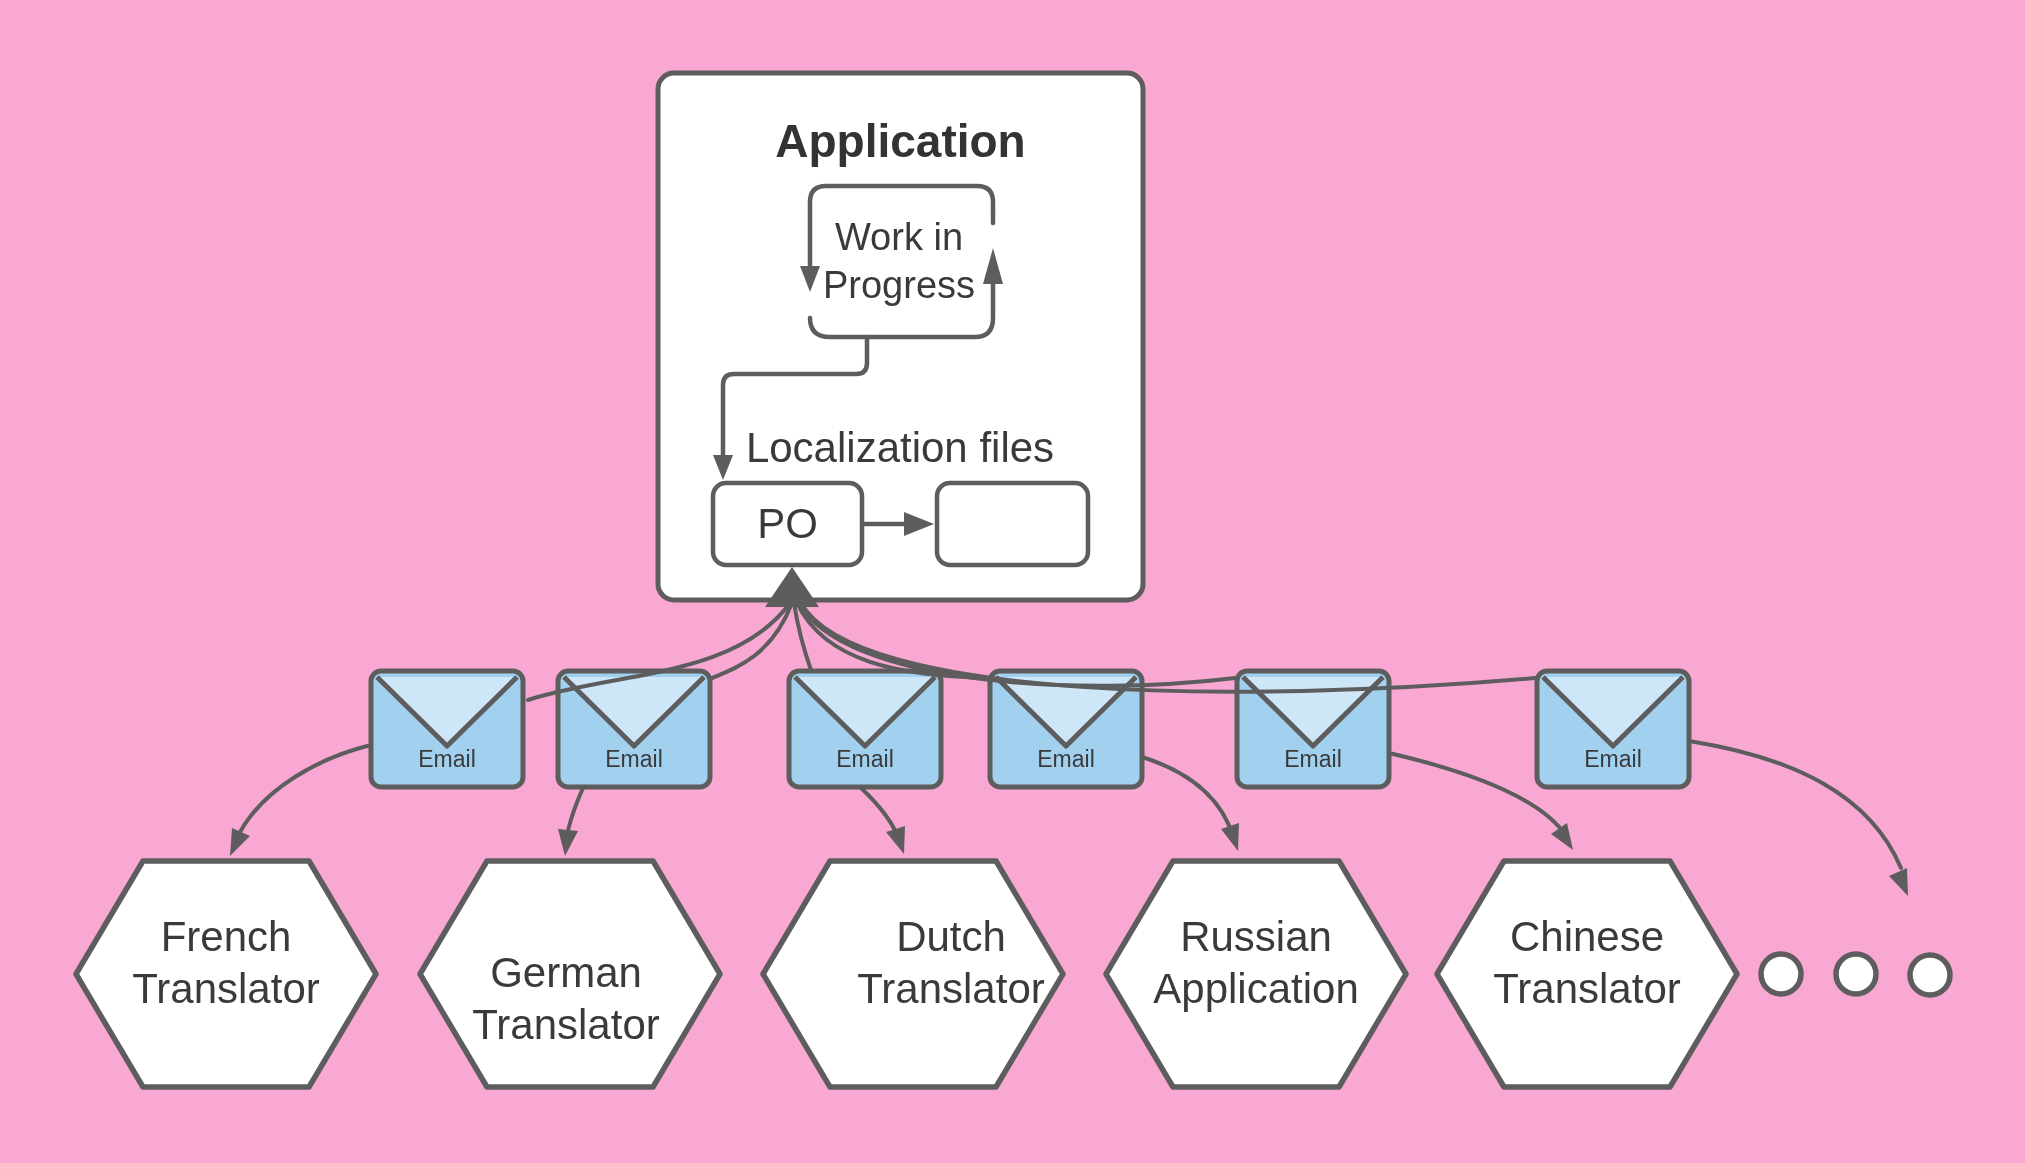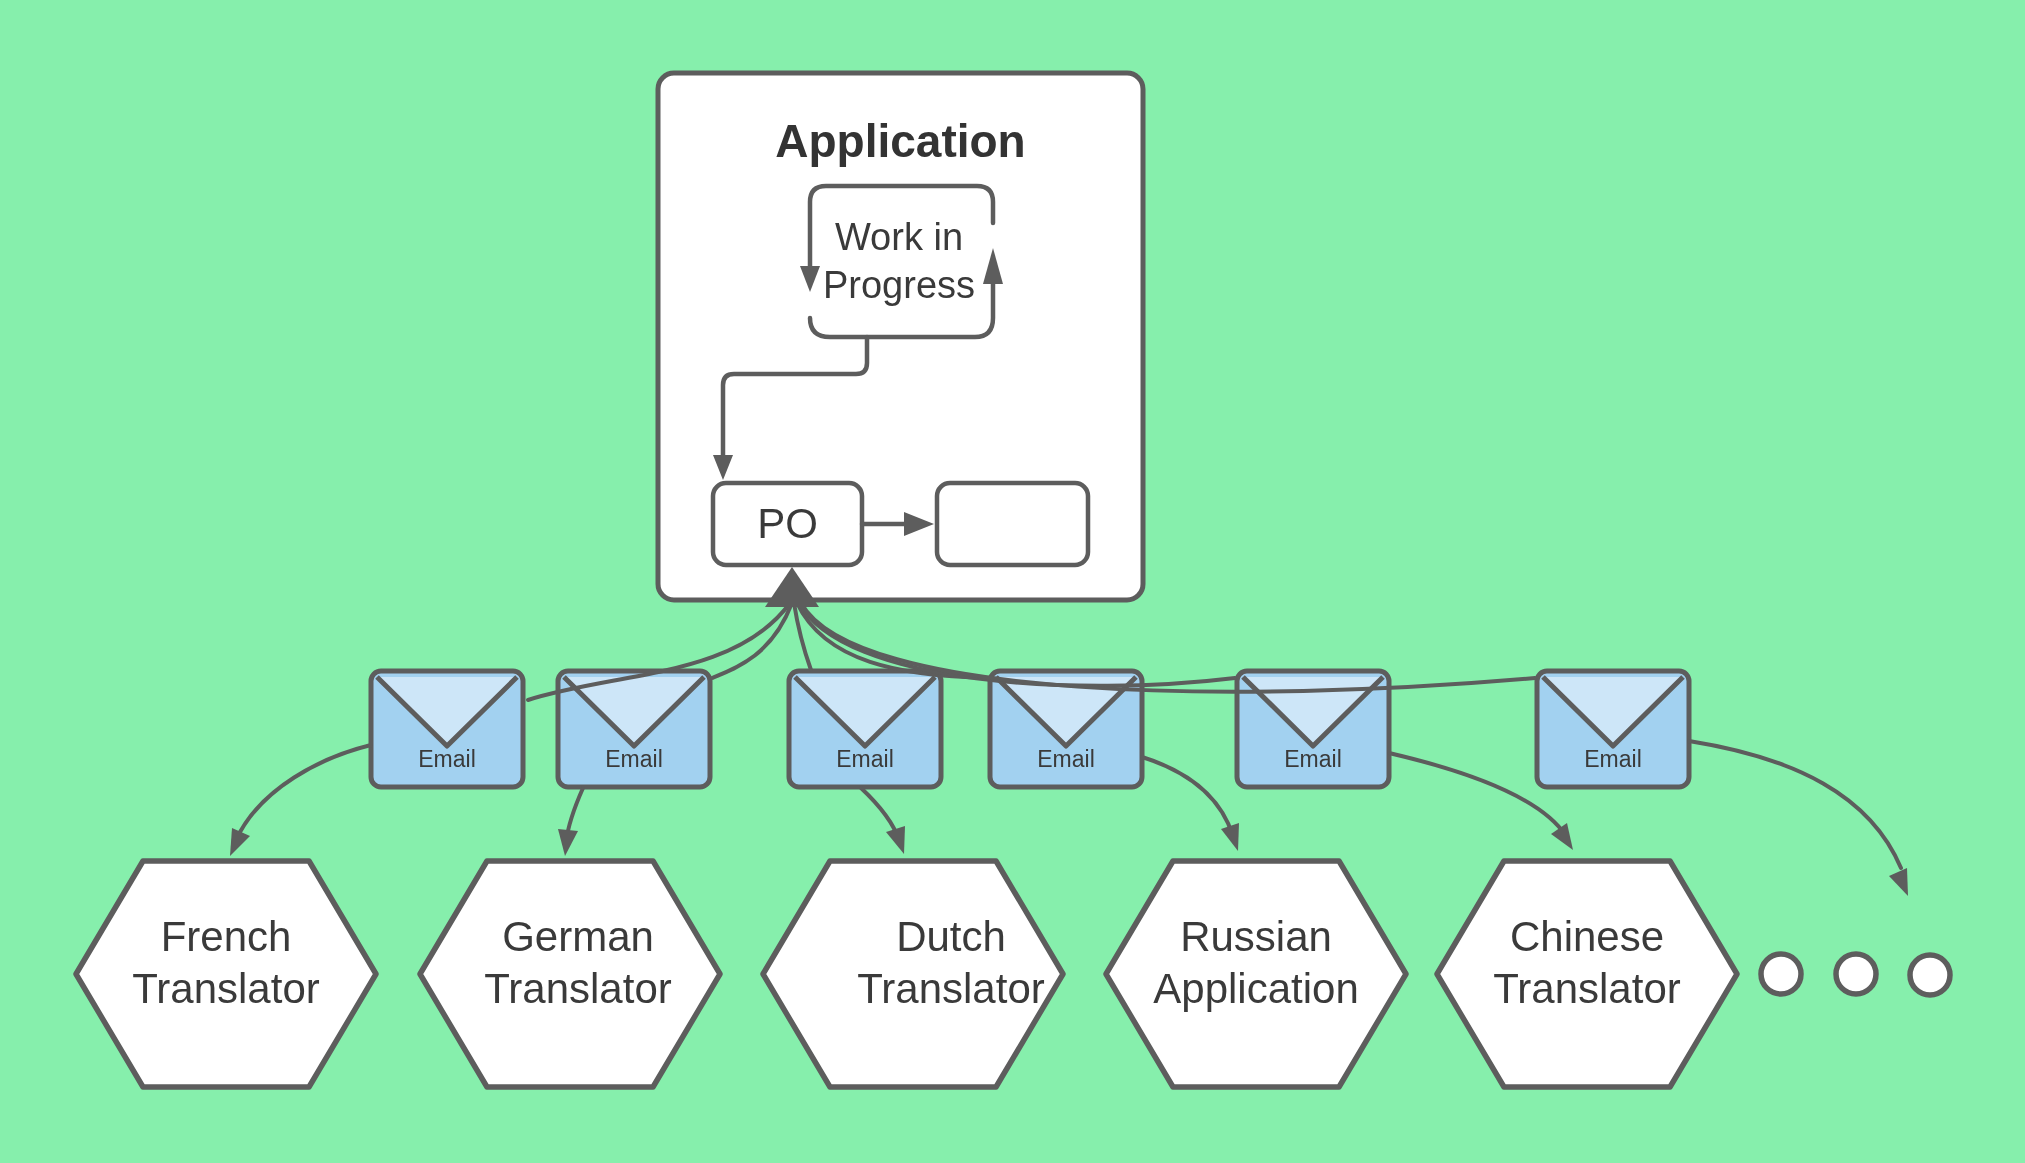--- a/index.html
+++ b/index.html
@@ -1,19 +1,19 @@
 <!DOCTYPE html>
 <html><head>
 <meta charset="utf-8">
 <style>
   html,body{margin:0;padding:0;background:#ffffff;}
   .canvas{
     position:relative;
     width:2025px;height:1163px;
-    background:#86efac;
+    background:#f9a8d4;
     font-family:"Liberation Sans", sans-serif;
     overflow:hidden;
   }
   .canvas svg{position:absolute;left:0;top:0;}
   .lbl{
     position:absolute;
     color:#3a3a3a;
     text-align:center;
     white-space:pre-line;
     -webkit-user-select:none;user-select:none;
@@ -116,32 +116,33 @@
       <polygon points="1573,850 1551,834 1567,823"></polygon>
       <polygon points="1908,896 1889,876 1907,868"></polygon>
     </g>
   </svg>
 
   <div class="lbl app-title">Application</div>
 
   <div class="lbl flex wip-label">Work in
 Progress</div>
 
+  <div class="lbl loc-label">Localization files</div>
   <div class="lbl flex po-label">PO</div>
 
   <div class="lbl email-label" style="left:371px;">Email</div>
   <div class="lbl email-label" style="left:558px;">Email</div>
   <div class="lbl email-label" style="left:789px;">Email</div>
   <div class="lbl email-label" style="left:990px;">Email</div>
   <div class="lbl email-label" style="left:1237px;">Email</div>
   <div class="lbl email-label" style="left:1537px;">Email</div>
 
   <div class="lbl hex-label" style="left:76px;">French
 Translator</div>
-  <div class="lbl hex-label" style="left:428px;">German
+  <div class="lbl hex-label" style="left:416px;margin-top:36px;">German
 Translator</div>
   <div class="lbl hex-label" style="left:801px;">Dutch
 Translator</div>
   <div class="lbl hex-label" style="left:1106px;">Russian
 Application</div>
   <div class="lbl hex-label" style="left:1437px;">Chinese
 Translator</div>
 
 </div>
 

